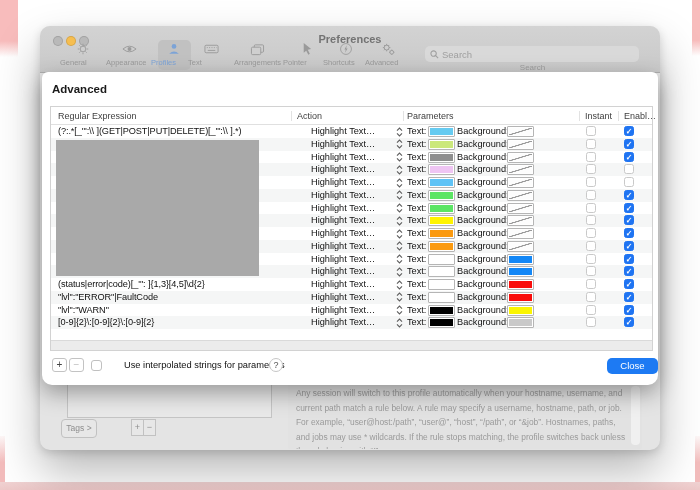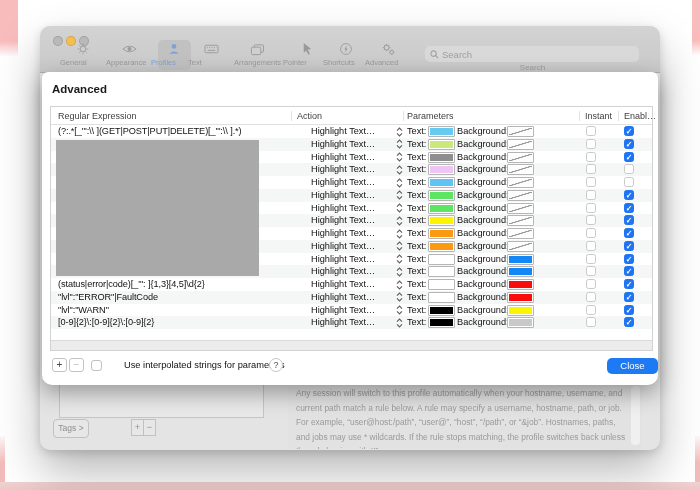--- a/index.html
+++ b/index.html
@@ -60,21 +60,21 @@
           text-align:center;font-size:10px;line-height:11px;color:#444;}
   .sq-btn.dis{color:#bdbdbd;}
   .interp-cb{left:49px;top:288px;width:11px;height:11px;border:1px solid #c0c0c0;border-radius:3px;background:#fff;box-sizing:border-box;}
   .interp-label{left:66px;top:288px;font-size:9.3px;color:#111;margin-left:16px;}
   .help-btn{left:227px;top:286px;width:14px;height:14px;border:1px solid #c6c6c6;border-radius:50%;background:#fff;
             text-align:center;font-size:9px;line-height:13px;color:#555;box-sizing:border-box;}
   .close-btn{left:565px;top:286px;width:51px;height:16px;border-radius:5px;background:#1d7af3;color:#fff;
              text-align:center;font-size:9.5px;line-height:16px;}
 
   
-  .bw{color:#939393;font-size:9px;}
+  .bw{color:#939393;font-size:9px;margin-left:8px;}
   .listbox{left:19px;top:330px;width:203px;height:60px;background:#e9e9e9;border:1px solid #c5c5c5;}
   .tags-btn{left:13px;top:393px;width:34px;height:17px;border:1px solid #c1c1c1;border-radius:4px;
             text-align:center;line-height:16px;font-size:8.5px;color:#8e8e8e;background:#e7e7e7;}
   .mini-btn{top:393px;width:13px;height:17px;border:1px solid #c1c1c1;background:#e7e7e7;box-sizing:border-box;
             text-align:center;line-height:15px;font-size:9px;color:#8e8e8e;}
   .oa-btn{left:118px;top:393px;width:112px;height:17px;border:1px solid #c1c1c1;border-radius:4px;background:#e7e7e7;
           display:flex;align-items:center;gap:4px;padding:0 5px;box-sizing:border-box;font-size:8.5px;color:#8e8e8e;}
   .oa-btn .chev{margin-left:auto;font-size:7px;}
   .helpbox{left:248px;top:356px;width:354px;height:67px;background:#e2e2e2;border-radius:2px;overflow:hidden;}
   .helpbox .scrollstrip{position:absolute;right:2px;top:4px;bottom:4px;width:9px;background:#f0f0f0;border-radius:4px;}
@@ -88,20 +88,21 @@
 <div class="abs pink-bl"></div>
 <div class="abs pink-br"></div>
 <div class="abs pink-bottom"></div>
 
 <div class="abs window">
 
   <div class="abs titlebar">
     <span class="abs light" style="left:13px;background:#b9b9b9;"></span>
     <span class="abs light" style="left:26px;background:#f6be50;"></span>
     <span class="abs light" style="left:39px;background:#b9b9b9;"></span>
+    <div class="abs win-title">Preferences</div>
     <div class="abs sel-bg"></div>
     <div>
         <div class="abs titem" style="left: 20px;">
           <div class="ticon">
             <svg width="14" height="14" viewBox="0 0 16 16">
               <g stroke="currentColor" fill="none">
                 <circle cx="8" cy="8" r="3.2"></circle>
                 <path d="M8 2v2M8 12v2M2 8h2M12 8h2M3.8 3.8l1.4 1.4M10.8 10.8l1.4 1.4M12.2 3.8l-1.4 1.4M5.2 10.8l-1.4 1.4"></path>
               </g>
             </svg>

